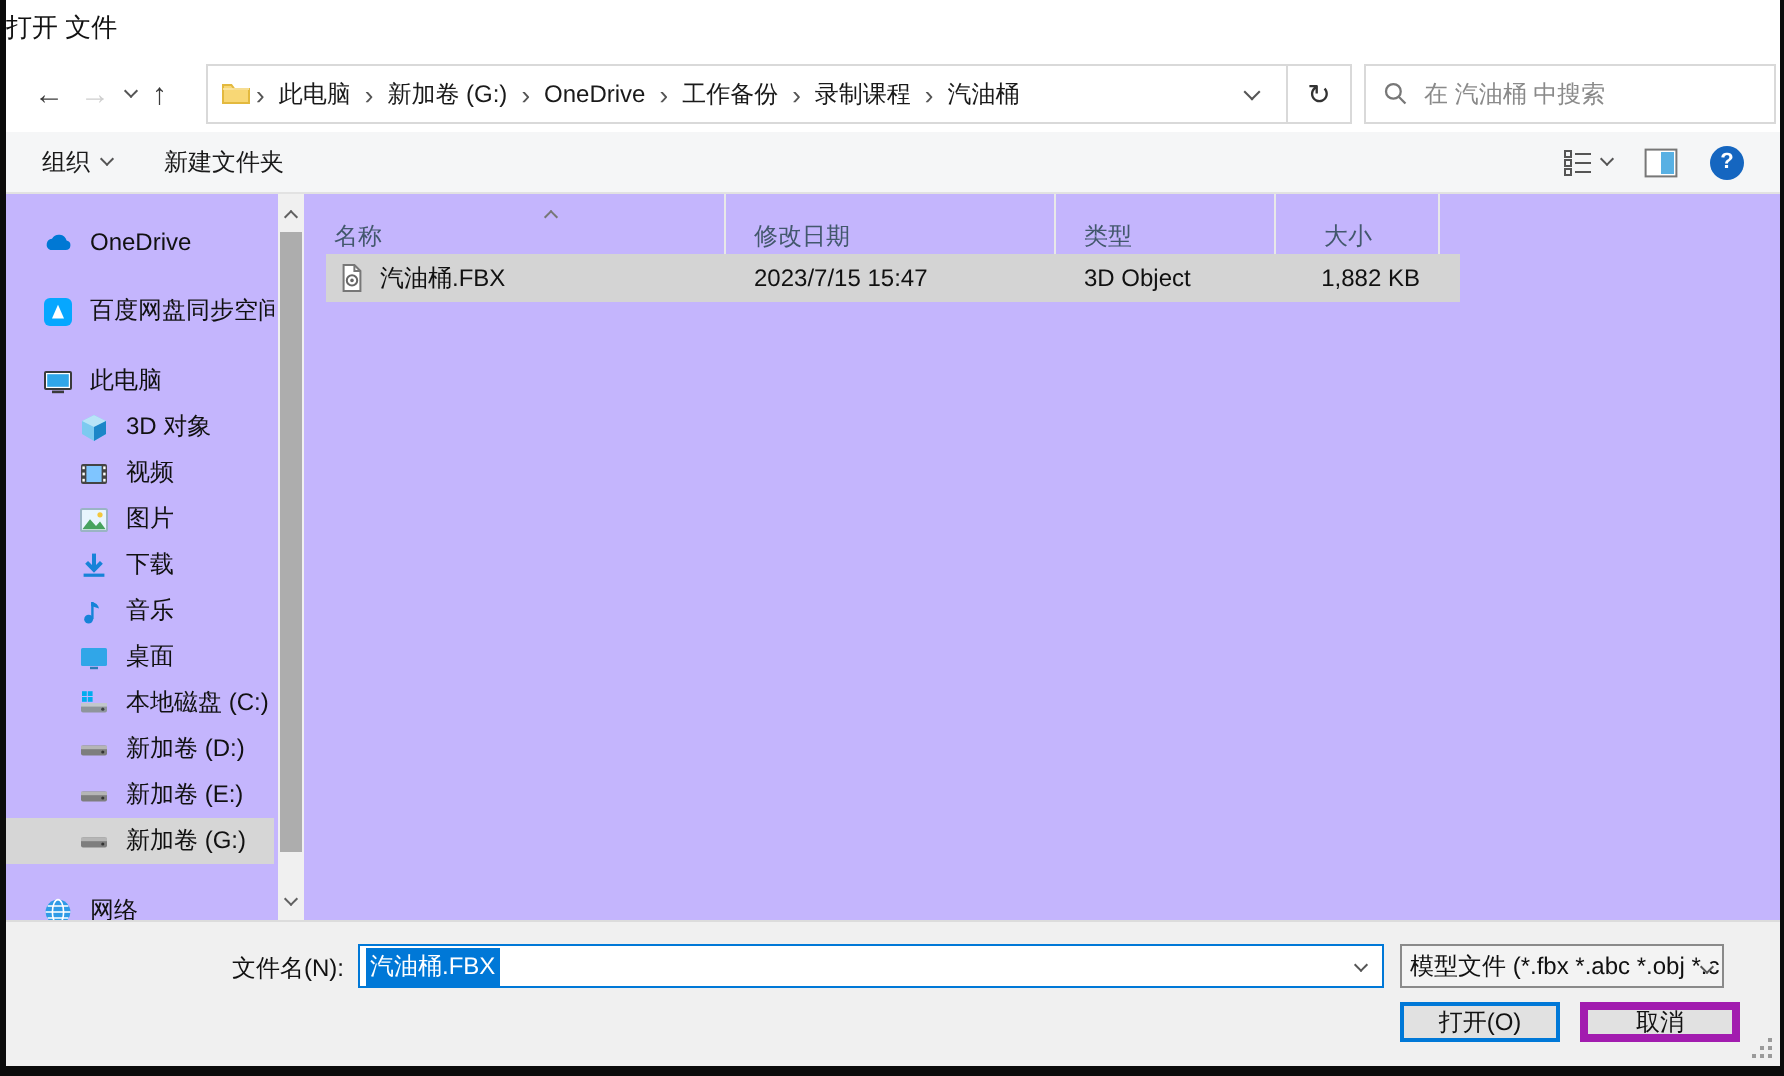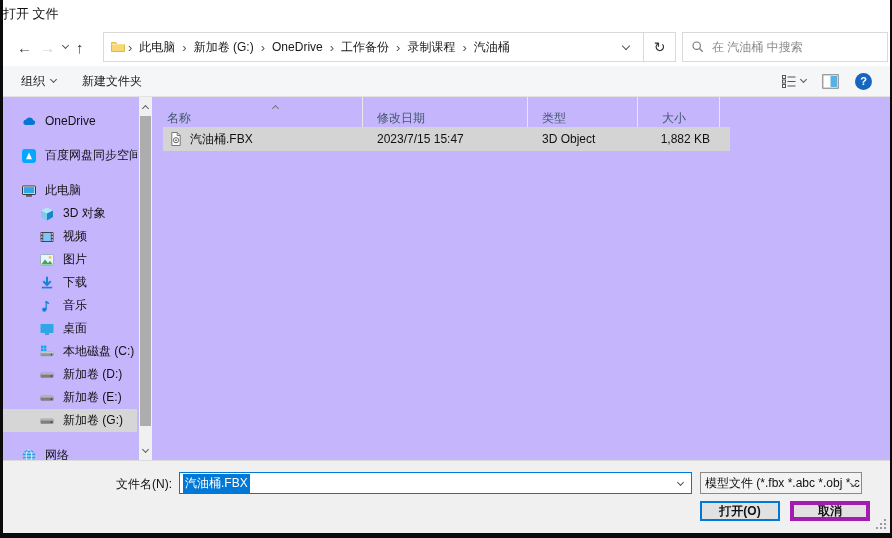--- a/index.html
+++ b/index.html
@@ -86,21 +86,21 @@
   .fn-label { position:absolute; left:0; top:15px; width:169px; text-align:right; color:#111; }
   .fn-input { position:absolute; left:176px; top:11px; width:513px; height:22px; background:#fff;
               border:1px solid #0078d7; display:flex; align-items:center; padding:0 20px 0 3px; }
   .fn-sel { background:#0078d7; color:#fff; padding:1px 2px; white-space:nowrap; }
   .fn-chev { position:absolute; right:8px; top:7px; }
   .ft-combo { position:absolute; left:697px; top:11px; width:162px; height:22px; background:#f3f3f3;
               border:1px solid #8a8a8a; display:flex; align-items:center; padding:0 16px 0 4px;
               overflow:hidden; white-space:nowrap; color:#111; }
   .ft-chev { position:absolute; right:5px; top:8px; }
   .btn { position:absolute; top:40px; height:20px; background:#e1e1e1; display:flex;
-         align-items:center; justify-content:center; color:#111; cursor:default;font-weight:bold; }
+         align-items:center; justify-content:center; color:#111; cursor:default; }
   .btn.open { left:697px; width:80px; border:2px solid #0078d7; }
   .btn.cancel { left:787px; width:80px; border:4px solid #a21caf; }
   .grip { position:absolute; right:4px; bottom:4px; width:10px; height:10px; }
   .grip i { position:absolute; width:2px; height:2px; background:#9a9a9a; }
 </style>
 </head>
 <body>
 
 <div class="dialog">
 

